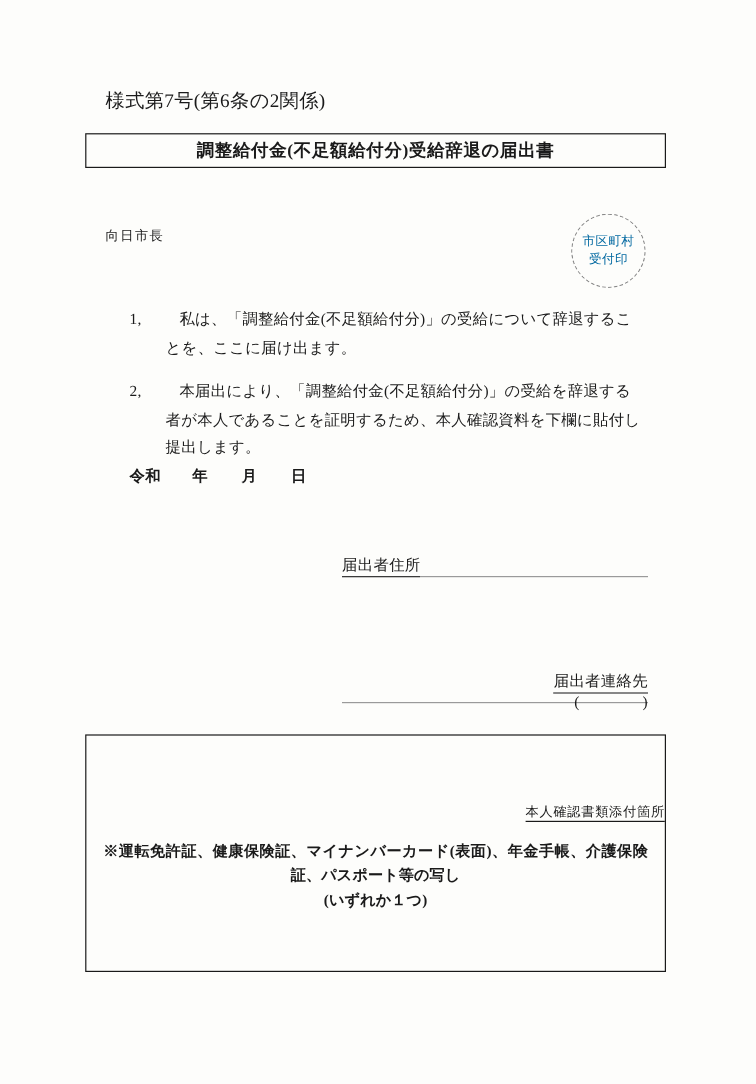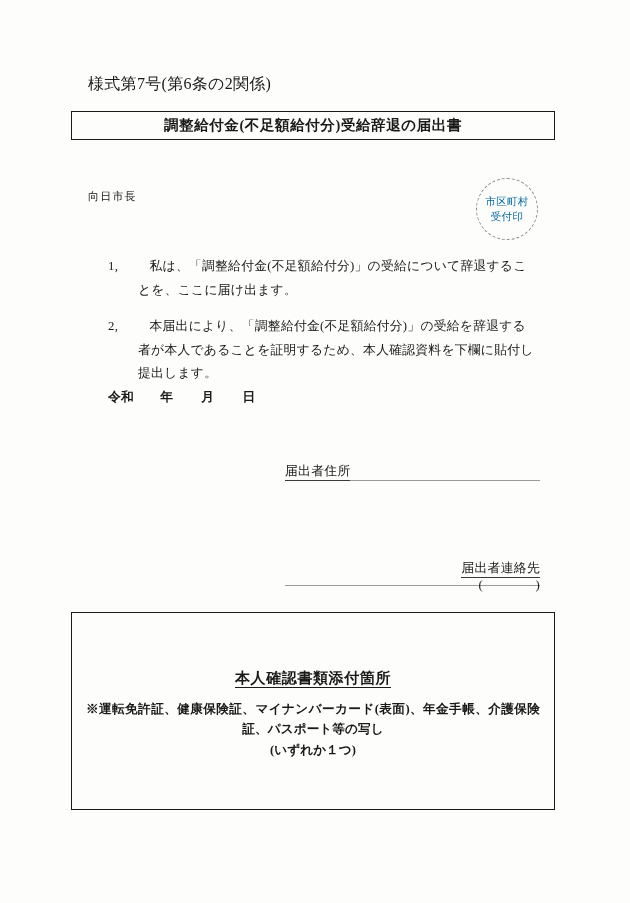--- a/index.html
+++ b/index.html
@@ -164,23 +164,23 @@
     width: 484px;
     height: 198px;
     border: 1.6px solid #1a1a1a;
     box-sizing: border-box;
   }
   .id-heading {
     position: absolute;
     left: 0;
     right: 0;
     top: 56px;
-    text-align: center;
-    font-size: 15px;
-    font-weight: bold;
+    text-align: right;
+    font-size: 11px;
+    font-weight: normal;
     letter-spacing: 0.6px;
   }
   .id-heading span {
     border-bottom: 1.2px solid #1a1a1a;
     padding-bottom: 1px;
   }
   .id-note {
     position: absolute;
     left: 14px;
     right: 14px;

